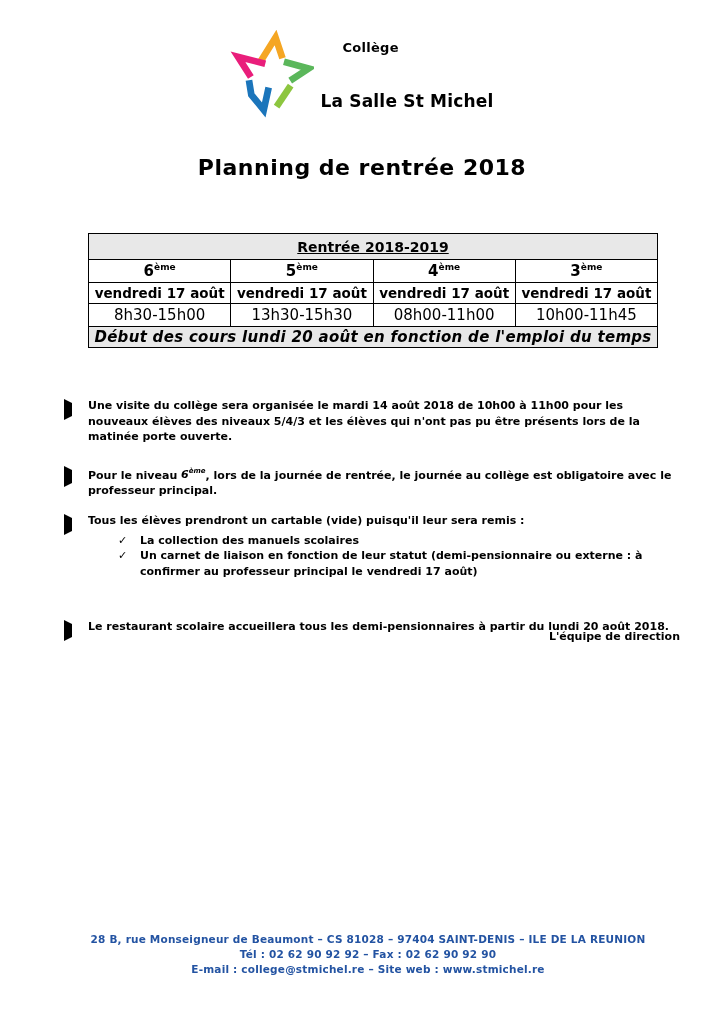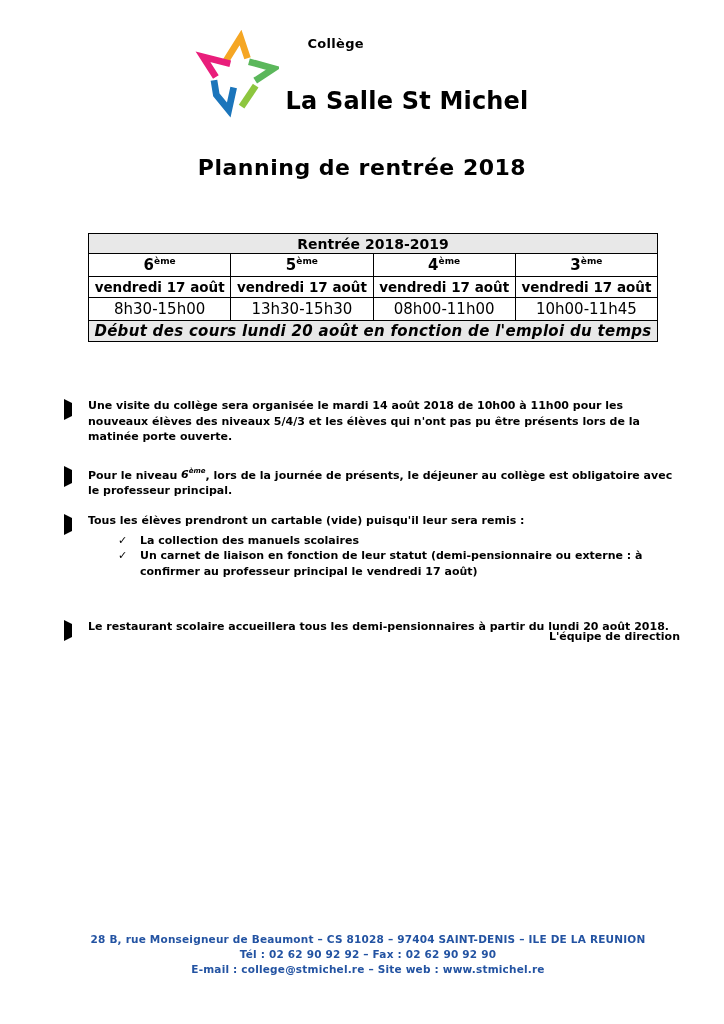--- a/index.html
+++ b/index.html
@@ -25,21 +25,21 @@
     justify-content: center;
     align-items: center;
     gap: 6px;
   }
   .logo-star { width: 84px; height: 92px; }
   .logo-text { display: flex; flex-direction: column; line-height: 1.1; gap: 36px; }
   .logo-college {
     font-size: 13px; font-weight: bold; letter-spacing: .3px;
     margin-left: 22px; margin-bottom: 1px;
   }
-  .logo-name { font-size: 24px; font-weight: bold; letter-spacing: .2px; }
+  .logo-name { font-size: 17px; font-weight: bold; letter-spacing: .2px; }
 
   
   .doc-title {
     position: absolute;
     top: 155px; left: 0; width: 100%;
     text-align: center;
     font-size: 22px; font-weight: bold; letter-spacing: .5px;
   }
 
   
@@ -51,21 +51,22 @@
     table-layout: fixed;
     text-align: center;
   }
   .planning-table td, .planning-table th {
     border: 1.5px solid #000;
     padding: 1px 2px;
   }
   .row-head th {
     background: #e8e8e8;
     font-size: 14px; font-weight: bold;
-    height: 20px;
+    height: 26px;
+    text-decoration: underline;
   }
   .row-level td { font-size: 15px; font-weight: bold; height: 23px; }
   .row-level sup { font-size: 9px; font-weight: bold; }
   .row-date td { font-size: 13.5px; font-weight: bold; height: 21px; }
   .row-time td { font-size: 15px; font-weight: normal; height: 23px; }
   .row-foot td {
     background: #e8e8e8;
     font-size: 15px; font-weight: bold; font-style: italic;
     height: 17px; letter-spacing: .3px;
   }
@@ -174,21 +175,21 @@
 
   <div class="content">
 
     <div class="bullet b1">
       <span class="arrow"><span class="tri"></span></span>
       <span class="btext">Une visite du collège sera organisée le mardi 14 août 2018 de 10h00 à 11h00 pour les nouveaux élèves des niveaux 5/4/3 et les élèves qui n'ont pas pu être présents lors de la matinée porte ouverte.</span>
     </div>
 
     <div class="bullet b2">
       <span class="arrow"><span class="tri"></span></span>
-      <span class="btext"><span>Pour le niveau </span><span class="em-level"><span>6</span><sup>ème</sup></span><span>, lors de la journée de présents, le déjeuner au collège est obligatoire avec le professeur principal.</span></span>
+      <span class="btext"><span>Pour le niveau </span><span class="em-level"><span>6</span><sup>ème</sup></span><span>, lors de la journée de rentrée, le journée au collège est obligatoire avec le professeur principal.</span></span>
     </div>
 
     <div class="bullet b3">
       <span class="arrow"><span class="tri"></span></span>
       <span class="btext">Tous les élèves prendront un cartable (vide) puisqu'il leur sera remis :</span>
     </div>
     <div class="sublist">
       <div class="subitem">
         <span class="check">✓</span>
         <span class="subtext">La collection des manuels scolaires</span>

